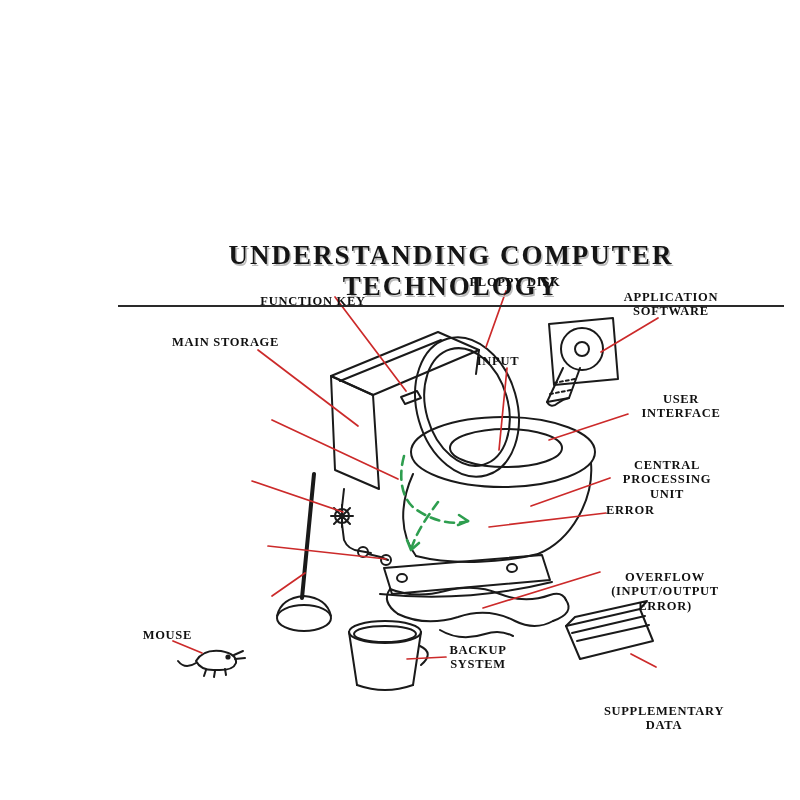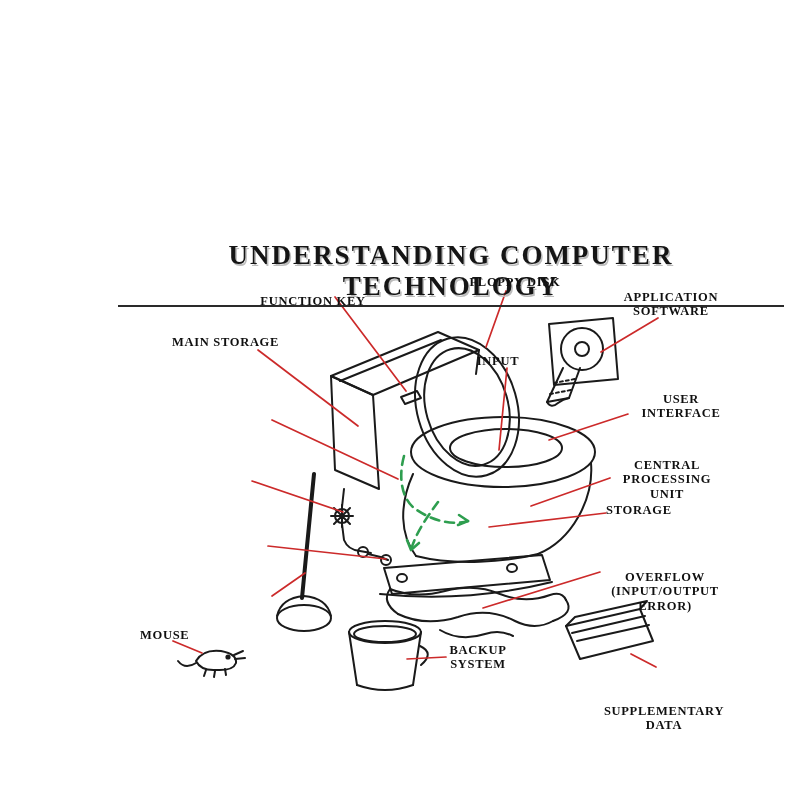--- a/index.html
+++ b/index.html
@@ -149,22 +149,22 @@
   <div class="lbl" style="left:455px;top:275px;width:120px;">FLOPPY DISK</div>
   <div class="lbl" style="left:602px;top:290px;width:138px;">APPLICATION
 SOFTWARE</div>
   <div class="lbl" style="left:158px;top:335px;width:135px;">MAIN STORAGE</div>
   <div class="lbl" style="left:469px;top:354px;width:58px;">INPUT</div>
   <div class="lbl" style="left:626px;top:392px;width:110px;">USER
 INTERFACE</div>
   <div class="lbl" style="left:602px;top:442px;width:130px;margin-top:16px;">CENTRAL
 PROCESSING
 UNIT</div>
-  <div class="lbl left" style="left:606px;top:503px;width:70px;">STORAGE</div>
+  <div class="lbl left" style="left:606px;top:503px;width:70px;">ERROR</div>
   <div class="lbl" style="left:596px;top:541px;width:138px;margin-top:29px;">OVERFLOW
 (INPUT/OUTPUT
 ERROR)</div>
-  <div class="lbl left" style="left:140px;top:628px;width:60px;">MOUSE</div>
+  <div class="lbl left" style="left:132px;top:628px;width:60px;text-align:right;">MOUSE</div>
   <div class="lbl" style="left:440px;top:643px;width:76px;">BACKUP
 SYSTEM</div>
   <div class="lbl" style="left:588px;top:668px;width:152px;margin-top:36px;">SUPPLEMENTARY
 DATA</div>
 </div>
 
 </body></html>

